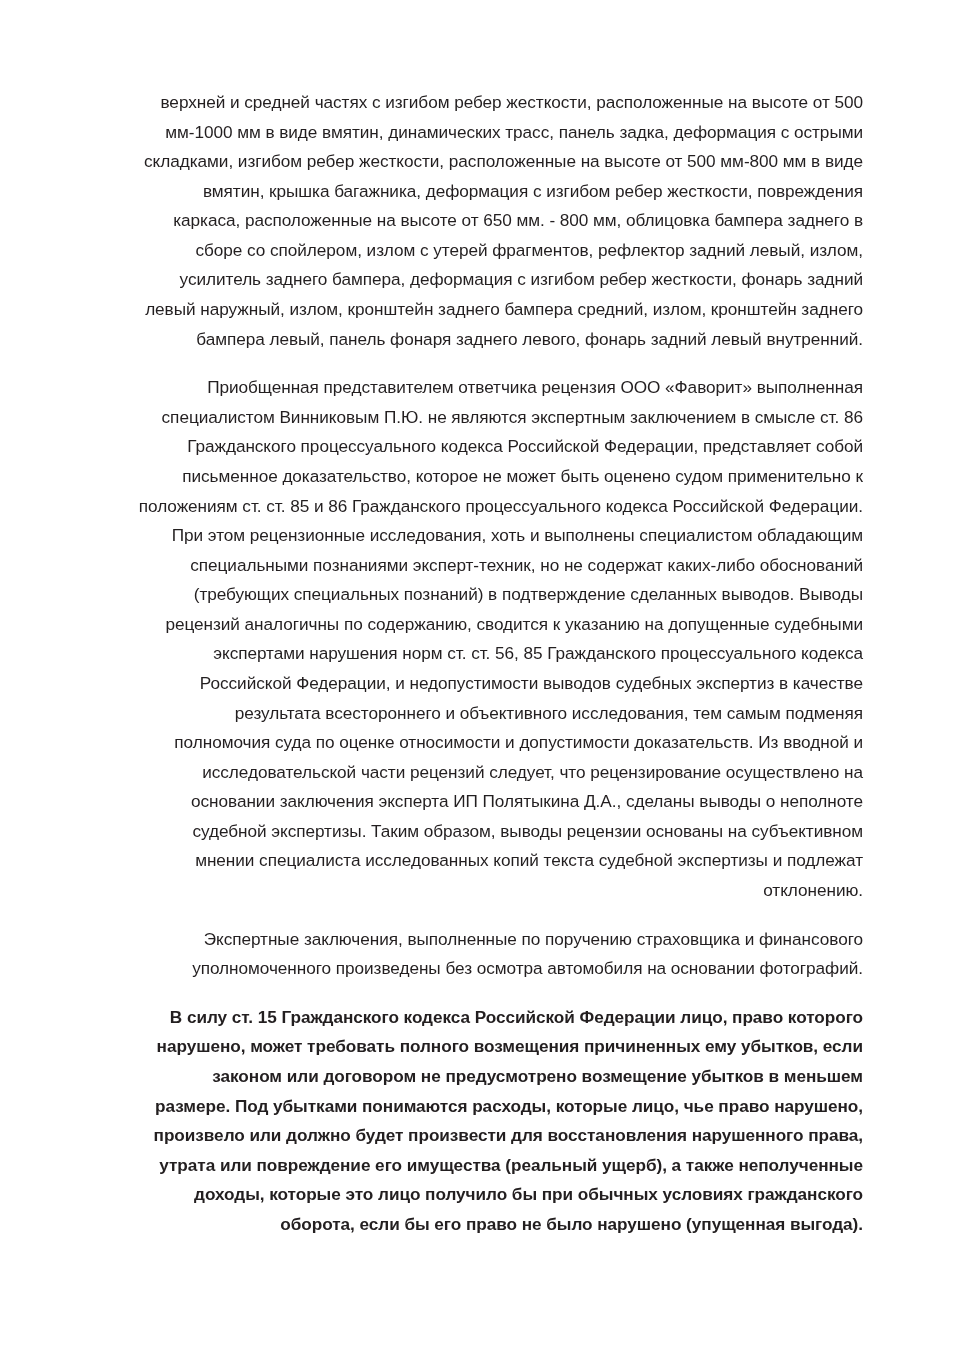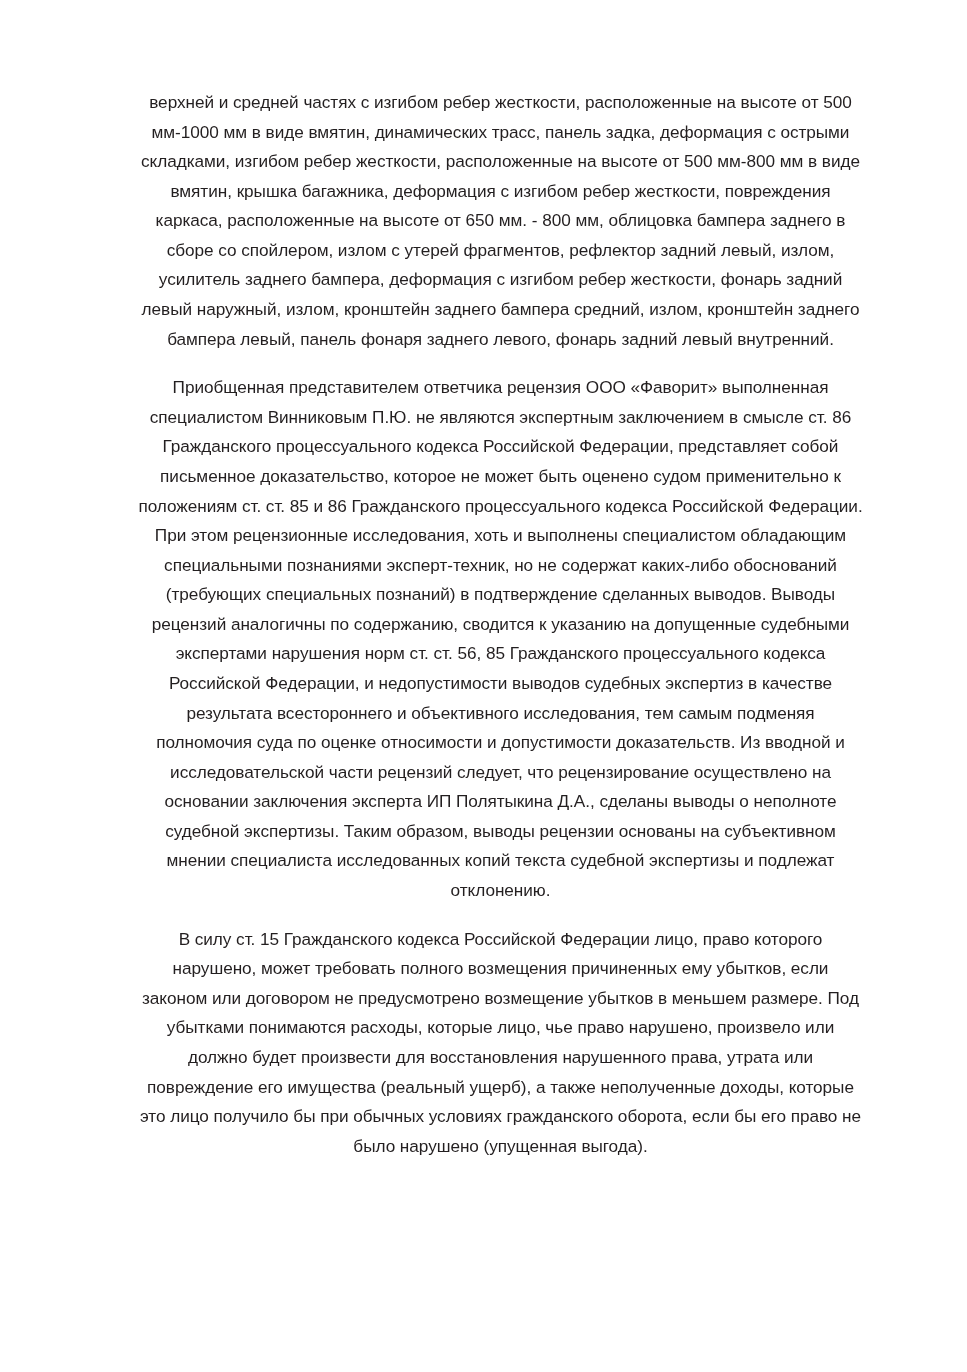--- a/index.html
+++ b/index.html
@@ -14,44 +14,46 @@
     position: relative;
     box-sizing: border-box;
     padding: 88px 104px 0 138px;
     font-family: "Liberation Sans", sans-serif;
     color: #1a1a1a;
   }
   .doc-body {
     font-size: 17.2px;
     line-height: 1.72;
     color: #231f20;
-    text-align: center;
+    text-align: right;
   }
   .para {
     margin: 0 0 19px 0;
     font-size: 17.2px;
     line-height: 1.72;
     letter-spacing: -0.05px;
   }
   .para:last-child {
     margin-bottom: 0;
+    font-weight: bold;
   }
   .gap {
     display: inline-block;
     width: 58px;
   }
 </style>
 </head>
 <body>
 
 <div class="page">
   <div class="doc-body">
 
     <p class="para">верхней и средней частях с изгибом ребер жесткости, расположенные на высоте от 500 мм-1000 мм в виде вмятин, динамических трасс, панель задка, деформация с острыми складками, изгибом ребер жесткости, расположенные на высоте от 500 мм-800 мм в виде вмятин, крышка багажника, деформация с изгибом ребер жесткости, повреждения каркаса, расположенные на высоте от 650 мм. - 800 мм, облицовка бампера заднего в сборе со спойлером, излом с утерей фрагментов, рефлектор задний левый, излом, усилитель заднего бампера, деформация с изгибом ребер жесткости, фонарь задний левый наружный, излом, кронштейн заднего бампера средний, излом, кронштейн заднего бампера левый, панель фонаря заднего левого, фонарь задний левый внутренний.</p>
 
 
     <p class="para">Приобщенная представителем ответчика рецензия ООО «Фаворит» выполненная специалистом Винниковым П.Ю. не являются экспертным заключением в смысле ст. 86 Гражданского процессуального кодекса Российской Федерации, представляет собой письменное доказательство, которое не может быть оценено судом применительно к положениям ст. ст. 85 и 86 Гражданского процессуального кодекса Российской Федерации. При этом рецензионные исследования, хоть и выполнены специалистом обладающим специальными познаниями эксперт-техник, но не содержат каких-либо обоснований (требующих специальных познаний) в подтверждение сделанных выводов. Выводы рецензий аналогичны по содержанию, сводится к указанию на допущенные судебными экспертами нарушения норм ст. ст. 56, 85 Гражданского процессуального кодекса Российской Федерации, и недопустимости выводов судебных экспертиз в качестве результата всестороннего и объективного исследования, тем самым подменяя полномочия суда по оценке относимости и допустимости доказательств. Из вводной и исследовательской части рецензий следует, что рецензирование осуществлено на основании заключения эксперта ИП Полятыкина Д.А., сделаны выводы о неполноте судебной экспертизы. Таким образом, выводы рецензии основаны на субъективном мнении специалиста исследованных копий текста судебной экспертизы и подлежат отклонению.</p>
 
+    <p class="para">Экспертные заключения, выполненные по поручению страховщика и финансового уполномоченного произведены без осмотра автомобиля на основании фотографий.</p>
 
     <p class="para">В силу ст. 15 Гражданского кодекса Российской Федерации лицо, право которого нарушено, может требовать полного возмещения причиненных ему убытков, если законом или договором не предусмотрено возмещение убытков в меньшем размере. Под убытками понимаются расходы, которые лицо, чье право нарушено, произвело или должно будет произвести для восстановления нарушенного права, утрата или повреждение его имущества (реальный ущерб), а также неполученные доходы, которые это лицо получило бы при обычных условиях гражданского оборота, если бы его право не было нарушено (упущенная выгода).</p>
 
   </div>
 </div>
 
 </body></html>

